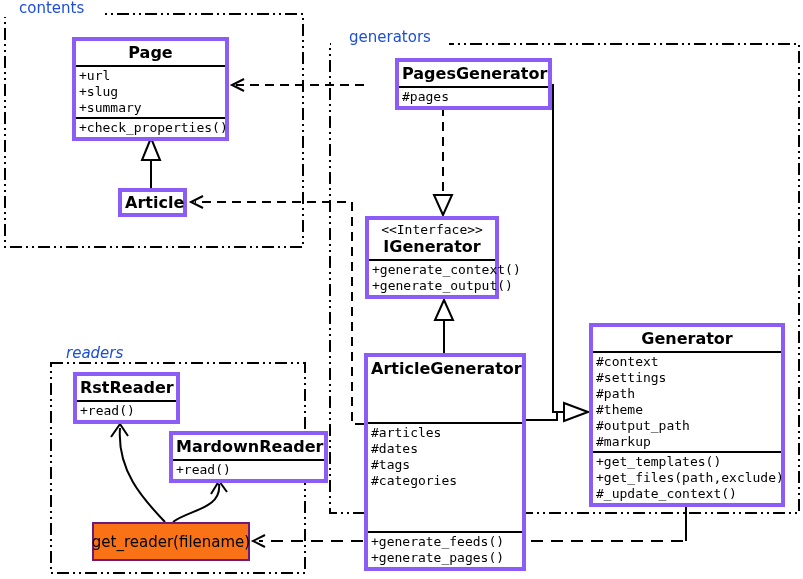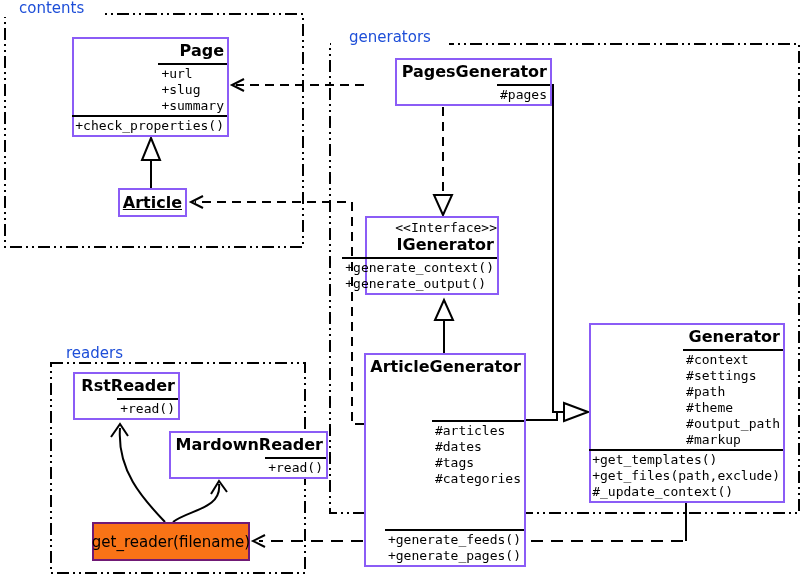--- a/index.html
+++ b/index.html
@@ -6,22 +6,22 @@
   .stage{
     position:relative;width:803px;height:579px;background:#ffffff;
     font-family:"DejaVu Sans",sans-serif;color:#000;overflow:hidden;
   }
   .connectors{position:absolute;left:0;top:0;}
   .pkg-label{
     position:absolute;background:#ffffff;padding:0 18px;
     font:15px "DejaVu Sans",sans-serif;line-height:17px;color:#1d4ed8;
   }
   .uml-class{
-    position:absolute;background:#ffffff;border:2px solid #8b5cf6;
-    box-sizing:border-box;display:flex;flex-direction:column;align-items:flex-end;
+    position:absolute;background:#ffffff;border:4px solid #8b5cf6;
+    box-sizing:border-box;display:flex;flex-direction:column;
   }
   .uml-title{
     font:bold 16px "DejaVu Sans",sans-serif;text-align:center;
     line-height:20px;padding:2px 3px;white-space:nowrap;
   }
   .uml-stereotype{
     font:13px "DejaVu Sans Mono",monospace;text-align:center;
     line-height:15px;padding-top:2px;white-space:nowrap;
   }
   .no-top-pad{padding-top:0;}
@@ -74,31 +74,31 @@
 
     <path d="M165,522 C142,498 117,470 120,428" fill="none" stroke="#000" stroke-width="2"></path>
     <path d="M111,437 L120,424 L128,436" fill="none" stroke="#000" stroke-width="2"></path>
 
     <path d="M173,522 C188,510 222,509 219,484" fill="none" stroke="#000" stroke-width="2"></path>
     <path d="M211,494 L219,481 L227,492" fill="none" stroke="#000" stroke-width="2"></path>
   </svg>
 
   <div class="pkg-label" style="left:1px;top:0;">contents</div>
   <div class="pkg-label" style="left:331px;top:29px;">generators</div>
-  <div class="pkg-label" style="left:48px;top:345px;">readers</div>
+  <div class="pkg-label" style="left:48px;top:345px;font-style:italic;">readers</div>
 
   <div class="uml-class" style="left:72px;top:37px;width:157px;">
     <div class="uml-title">Page</div>
     <div class="uml-sec">+url
 +slug
 +summary</div>
     <div class="uml-sec">+check_properties()</div>
   </div>
 
-  <div class="uml-class uml-single" style="left:118px;top:188px;width:69px;height:29px;text-decoration:underline;">
+  <div class="uml-class uml-single" style="left:118px;top:188px;width:69px;height:29px;">
     <div class="uml-title">Article</div>
   </div>
 
   <div class="uml-class" style="left:363px;top:58px;width:157px;margin-left:32px;">
     <div class="uml-title">PagesGenerator</div>
     <div class="uml-sec">#pages</div>
   </div>
 
   <div class="uml-class" style="left:365px;top:216px;width:134px;">
     <div class="uml-stereotype">&lt;&lt;Interface&gt;&gt;</div>

